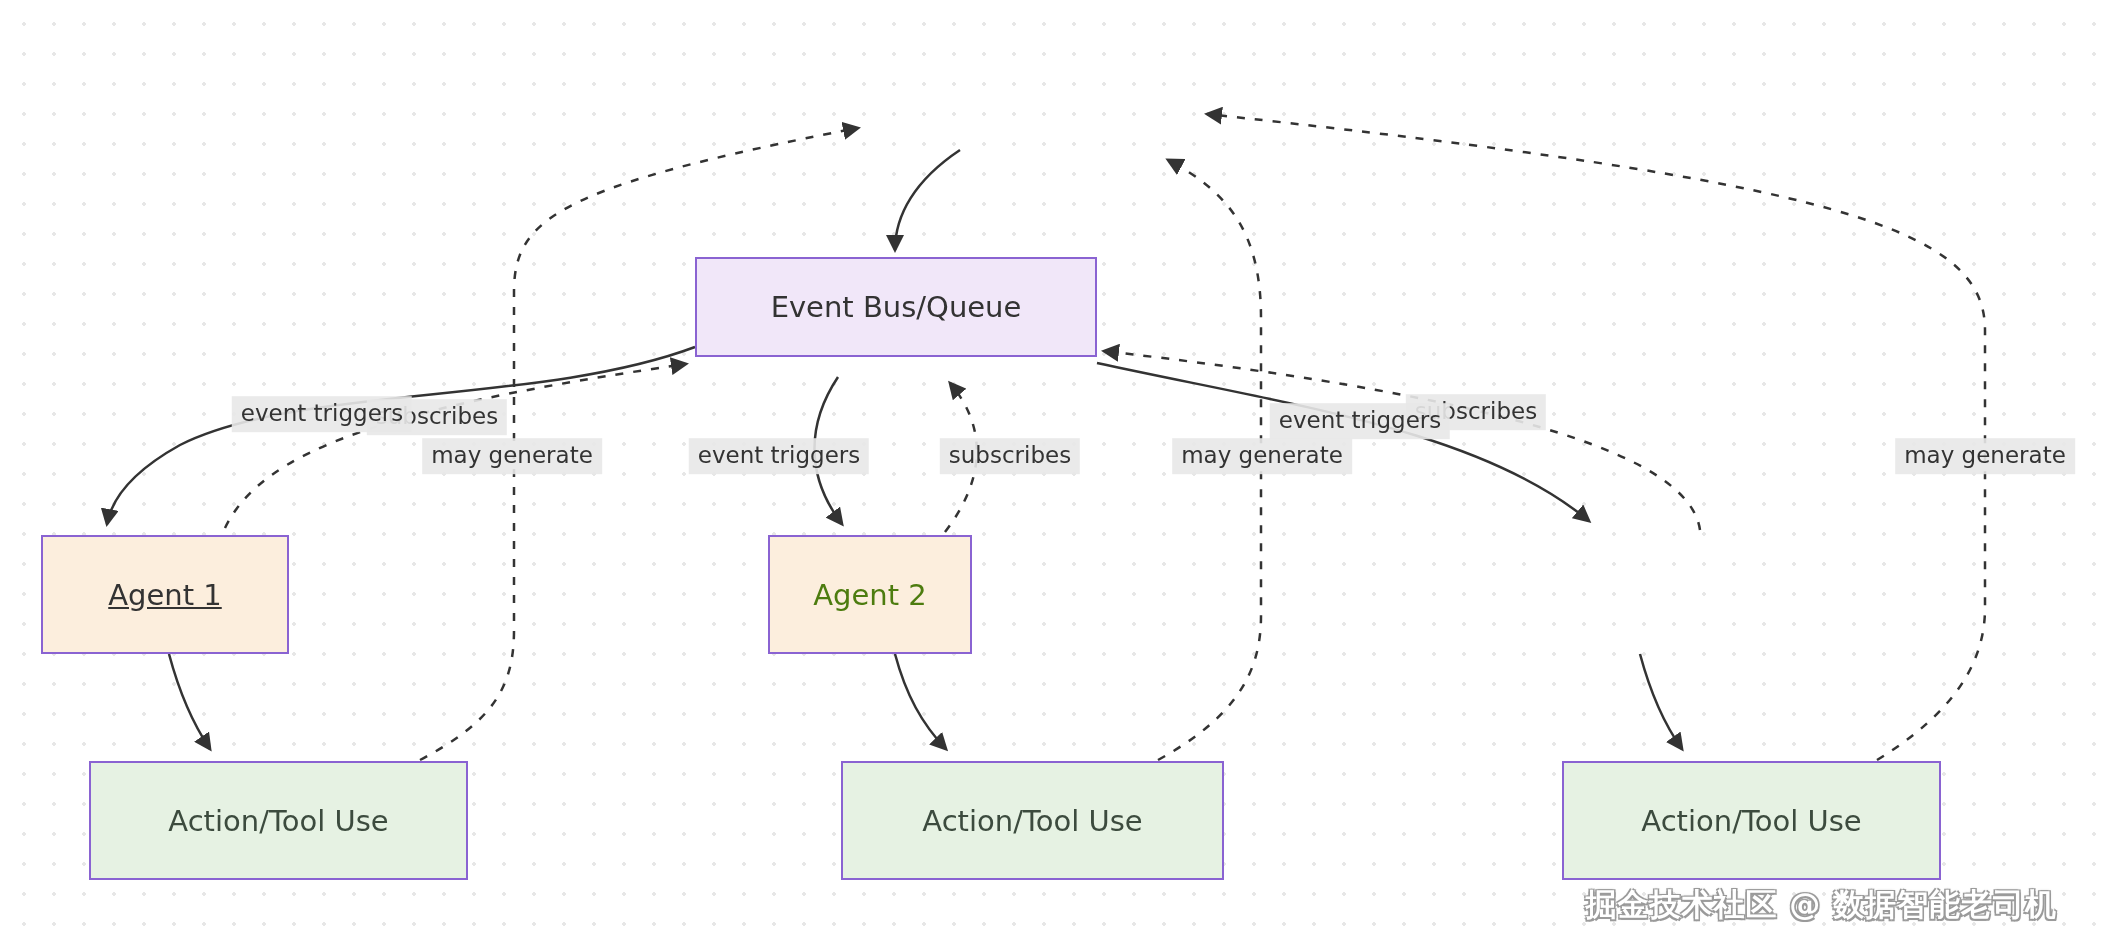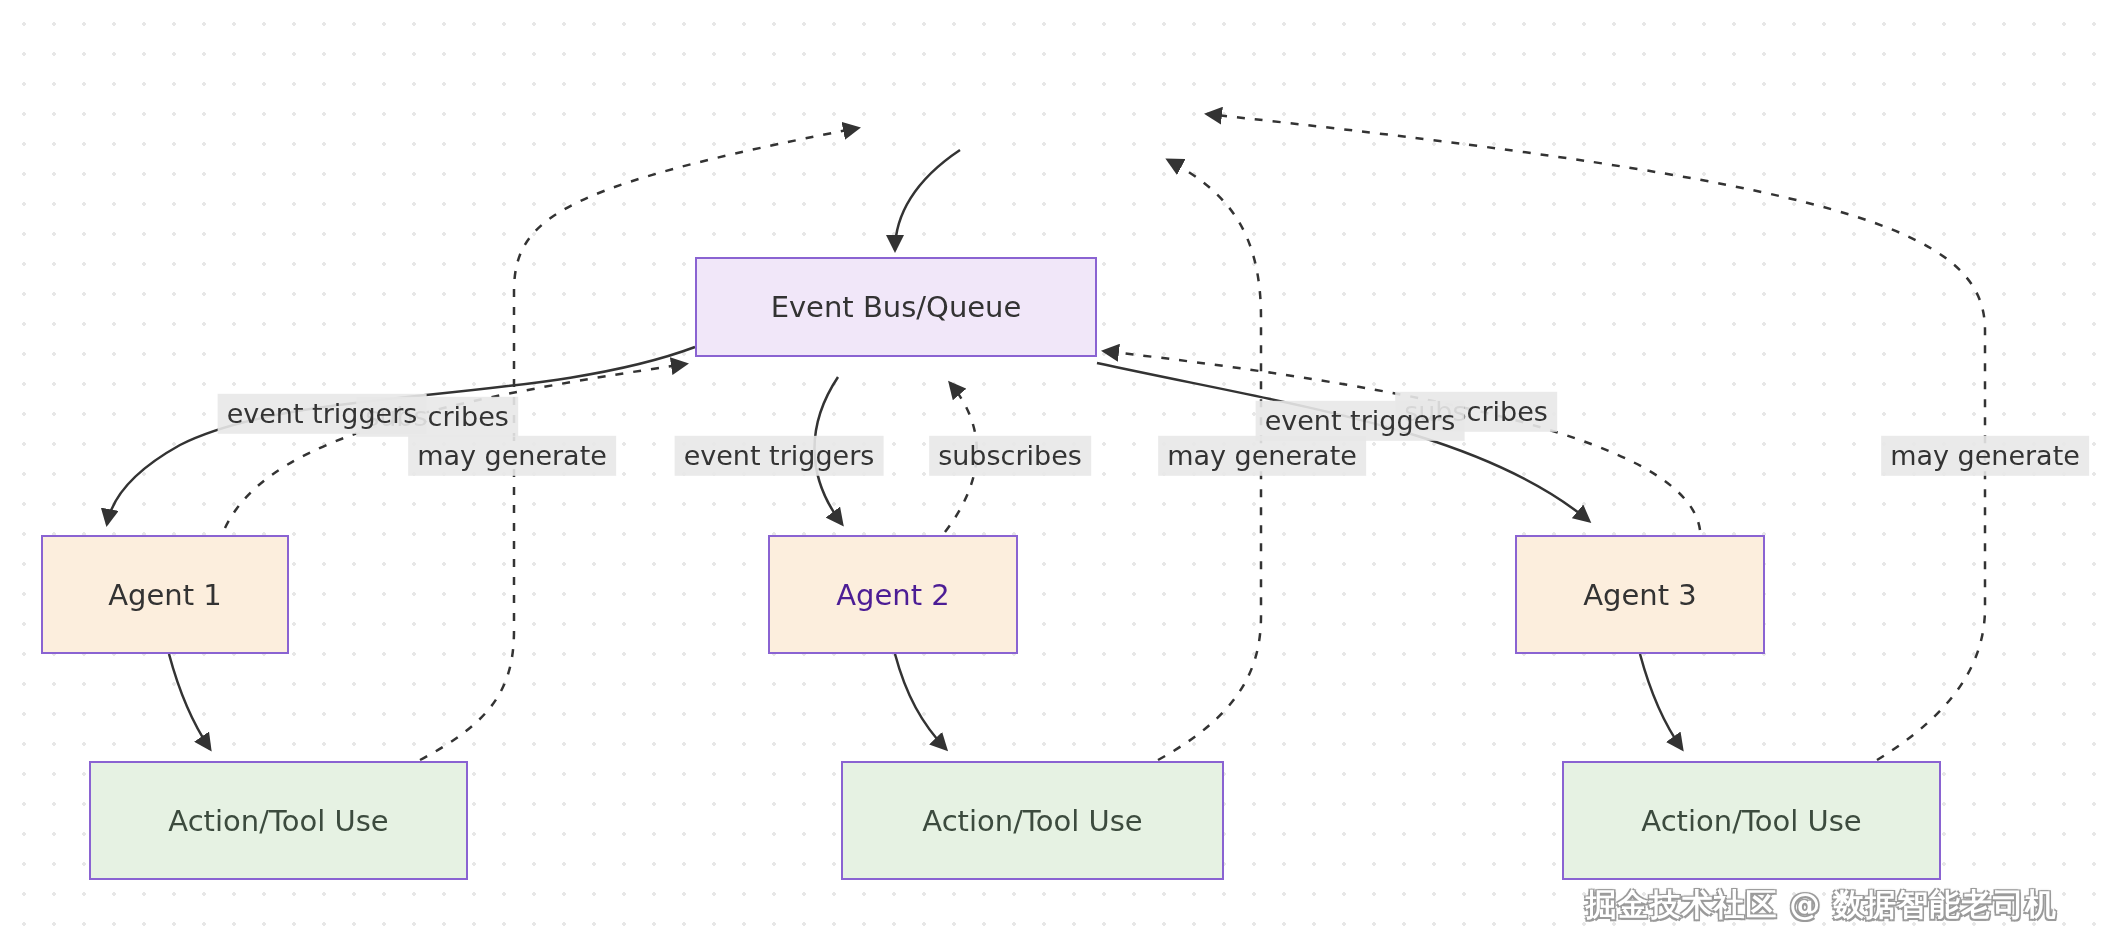--- a/index.html
+++ b/index.html
@@ -13,21 +13,21 @@
     background-image:radial-gradient(circle,#e7e7e7 1.6px,rgba(255,255,255,0) 1.9px);
     background-size:30px 30px;
     background-position:9px 9px;
   }
   .edges{position:absolute;left:0;top:0;z-index:1;}
   .edge{fill:none;stroke:#333333;stroke-width:2.5px;}
   .edge.dashed{stroke-dasharray:8 10;}
   .edge-label{
     position:absolute;z-index:6;transform:translate(-50%,-50%);
     background:rgba(232,232,232,0.9);color:#333333;
-    font-size:27px;line-height:1.2;padding:4px 9px;white-space:nowrap;
+    font-size:23px;line-height:1.2;padding:4px 9px;white-space:nowrap;
   }
   .edge-label.under{z-index:5;}
   .node{
     position:absolute;z-index:10;box-sizing:border-box;
     border:2px solid #8a63d2;
     display:flex;align-items:center;justify-content:center;
     font-size:29px;color:#333333;white-space:nowrap;
   }
   .watermark{
     position:absolute;z-index:20;right:62px;top:884px;
@@ -71,25 +71,24 @@
   <div class="edge-label" style="left:512px;top:456px;">may generate</div>
   <div class="edge-label" style="left:779px;top:456px;">event triggers</div>
   <div class="edge-label" style="left:1010px;top:456px;">subscribes</div>
   <div class="edge-label" style="left:1262px;top:456px;">may generate</div>
   <div class="edge-label" style="left:1360px;top:421px;">event triggers</div>
   <div class="edge-label" style="left:1985px;top:456px;">may generate</div>
 
 
   <div class="node" style="left: 695px; top: 257px; width: 402px; height: 100px; background-color: rgb(241, 231, 249); border-color: rgb(138, 99, 210); color: rgb(51, 51, 51);">Event Bus/Queue</div>
 
-  <div class="node" style="left: 41px; top: 535px; width: 248px; height: 119px; background-color: rgb(252, 238, 221); border-color: rgb(138, 99, 210); color: rgb(51, 51, 51);">Agent 1</div>
+  <div class="node" style="left: 41px; top: 535px; width: 248px; height: 119px; background-color: rgb(252, 238, 221); border-color: rgb(138, 99, 210); color: rgb(51, 51, 51); text-decoration: underline;">Agent 1</div>
 
-  <div class="node" style="left: 768px; top: 535px; width: 250px; height: 119px; background-color: rgb(252, 238, 221); border-color: rgb(138, 99, 210); color: #4c1d95;">Agent 2</div>
+  <div class="node" style="left: 768px; top: 535px; width: 204px; height: 119px; background-color: rgb(252, 238, 221); border-color: rgb(138, 99, 210); color: #4d7c0f;">Agent 2</div>
 
-  <div class="node" style="left: 1515px; top: 535px; width: 250px; height: 119px; background-color: rgb(252, 238, 221); border-color: rgb(138, 99, 210); color: rgb(51, 51, 51);">Agent 3</div>
 
   <div class="node" style="left: 89px; top: 761px; width: 379px; height: 119px; background-color: rgb(230, 242, 227); border-color: rgb(138, 99, 210); color: rgb(60, 75, 62);">Action/Tool Use</div>
 
   <div class="node" style="left: 841px; top: 761px; width: 383px; height: 119px; background-color: rgb(230, 242, 227); border-color: rgb(138, 99, 210); color: rgb(60, 75, 62);">Action/Tool Use</div>
 
   <div class="node" style="left: 1562px; top: 761px; width: 379px; height: 119px; background-color: rgb(230, 242, 227); border-color: rgb(138, 99, 210); color: rgb(60, 75, 62);">Action/Tool Use</div>
 
   <div class="watermark">掘金技术社区 @ 数据智能老司机</div>
 </div>
 

